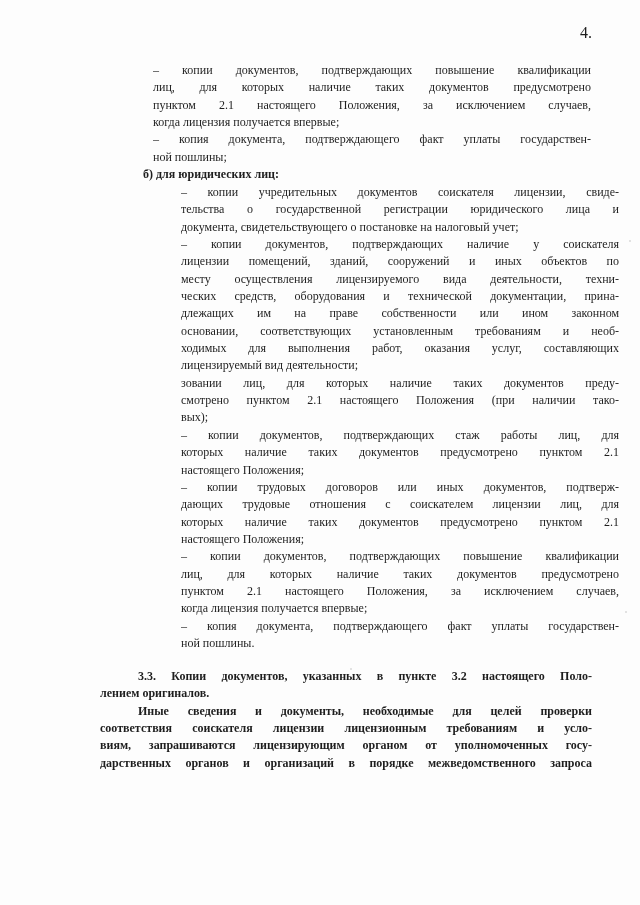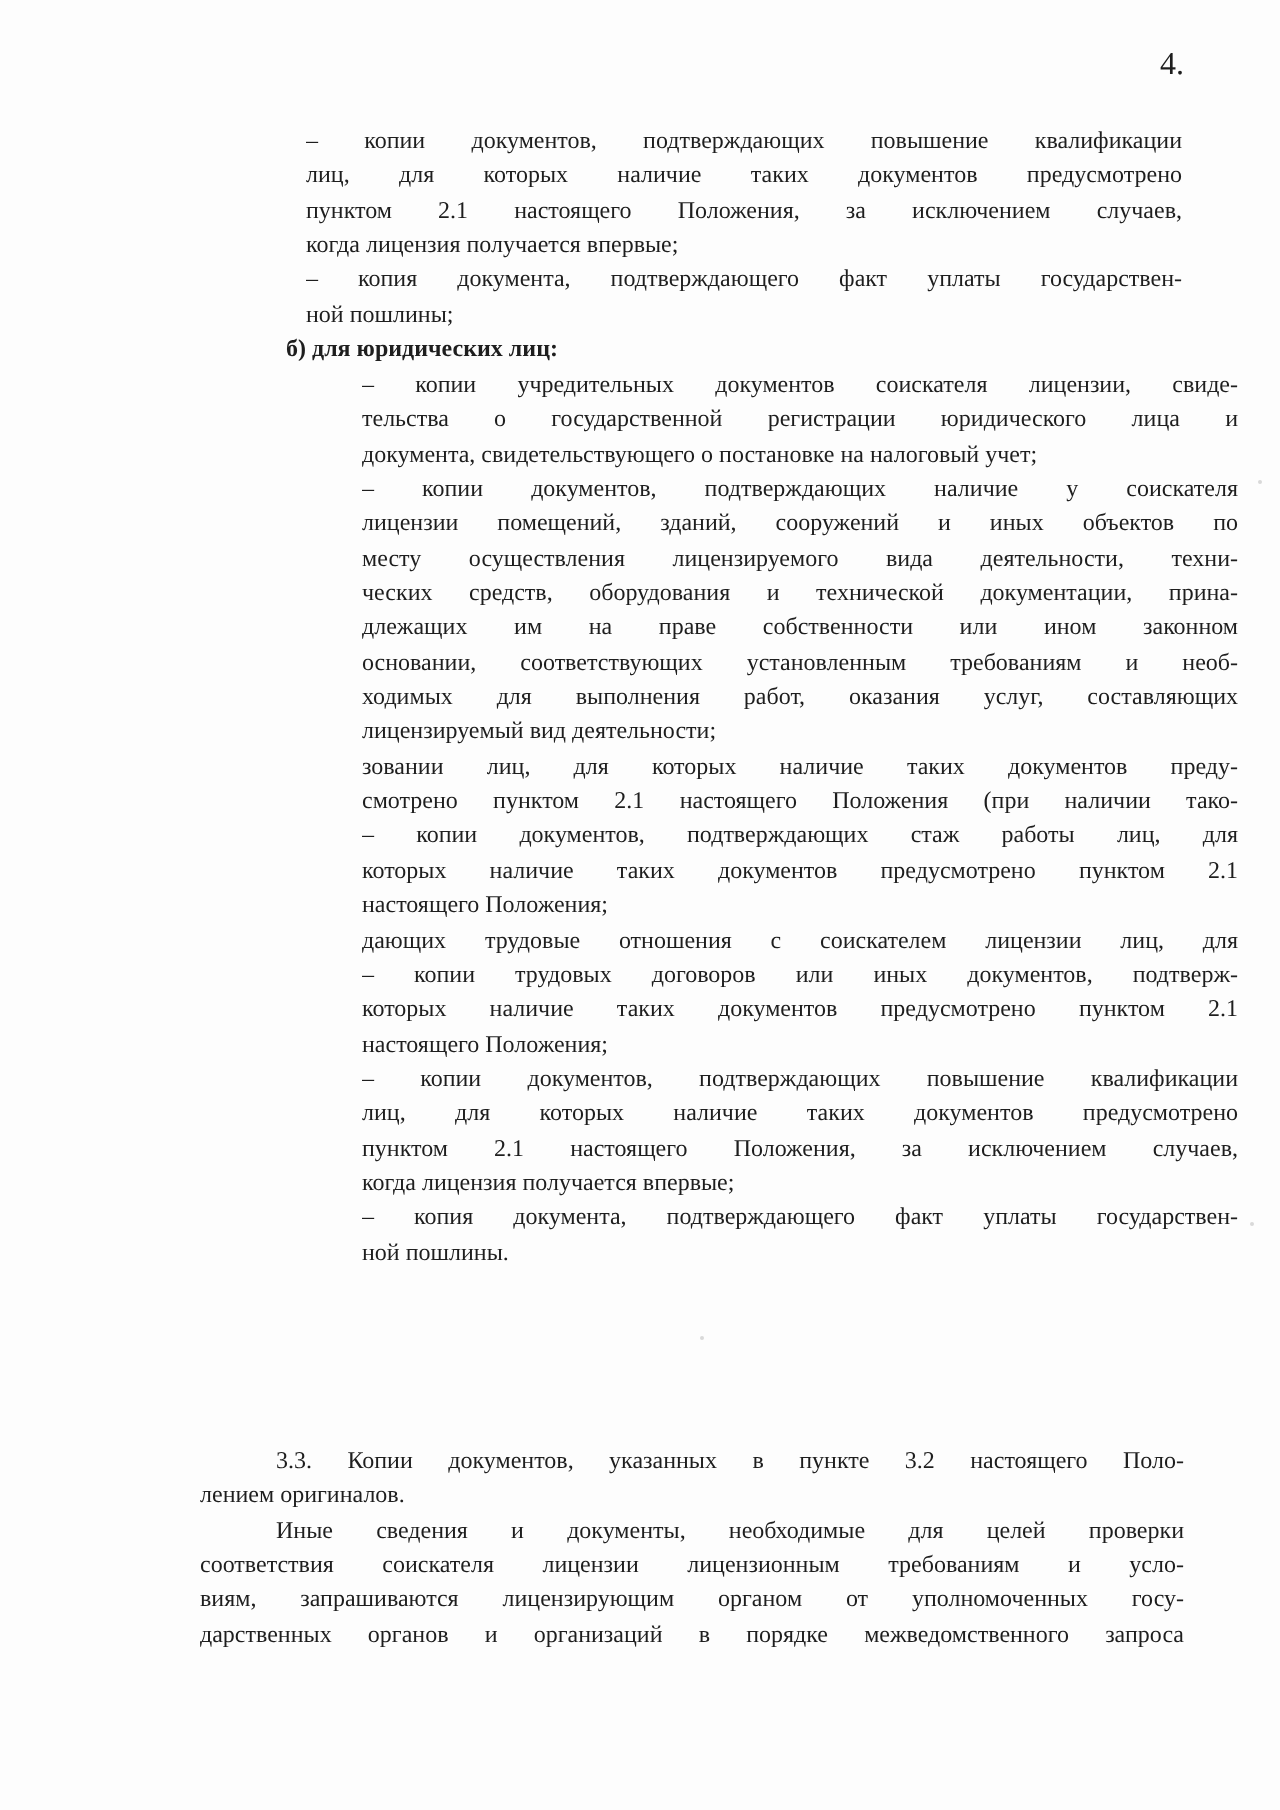--- a/index.html
+++ b/index.html
@@ -23,21 +23,21 @@
     height: 17.35px;
     white-space: nowrap;
     overflow: hidden;
     text-align: justify;
     text-align-last: justify;
   }
   .line.last { text-align-last: left; }
   .block-a { left: 153px; top: 62px; width: 438px; }
   .block-b-head { left: 143px; top: 166px; width: 448px; font-weight: bold; }
   .block-b { left: 153px; top: 184px; width: 438px; margin-left: 28px; }
-  .block-c { left: 100px; top: 722px; width: 492px; }
+  .block-c { left: 100px; top: 668px; width: 492px; font-weight: bold; }
   .indent { padding-left: 38px; }
   .scan-speck { position: absolute; background: #d9d9d9; border-radius: 50%; }
 </style>
 </head>
 <body>
 
 <div class="page">
 
   <div class="page-number">4.</div>
 
@@ -70,29 +70,30 @@
       <span class="line">месту осуществления лицензируемого вида деятельности, техни-</span>
       <span class="line">ческих средств, оборудования и технической документации, прина-</span>
       <span class="line">длежащих им на праве собственности или ином законном</span>
       <span class="line">основании, соответствующих установленным требованиям и необ-</span>
       <span class="line">ходимых для выполнения работ, оказания услуг, составляющих</span>
       <span class="line last">лицензируемый вид деятельности;</span>
     </div>
     <div>
       <span class="line">зовании лиц, для которых наличие таких документов преду-</span>
       <span class="line">смотрено пунктом 2.1 настоящего Положения (при наличии тако-</span>
+      <span class="line last">вых);</span>
     </div>
     <div>
       <span class="line">– копии документов, подтверждающих стаж работы лиц, для</span>
       <span class="line">которых наличие таких документов предусмотрено пунктом 2.1</span>
       <span class="line last">настоящего Положения;</span>
     </div>
     <div>
+      <span class="line">– копии трудовых договоров или иных документов, подтверж-</span>
       <span class="line">дающих трудовые отношения с соискателем лицензии лиц, для</span>
-      <span class="line">– копии трудовых договоров или иных документов, подтверж-</span>
       <span class="line">которых наличие таких документов предусмотрено пунктом 2.1</span>
       <span class="line last">настоящего Положения;</span>
     </div>
     <div>
       <span class="line">– копии документов, подтверждающих повышение квалификации</span>
       <span class="line">лиц, для которых наличие таких документов предусмотрено</span>
       <span class="line">пунктом 2.1 настоящего Положения, за исключением случаев,</span>
       <span class="line last">когда лицензия получается впервые;</span>
     </div>
     <div>

